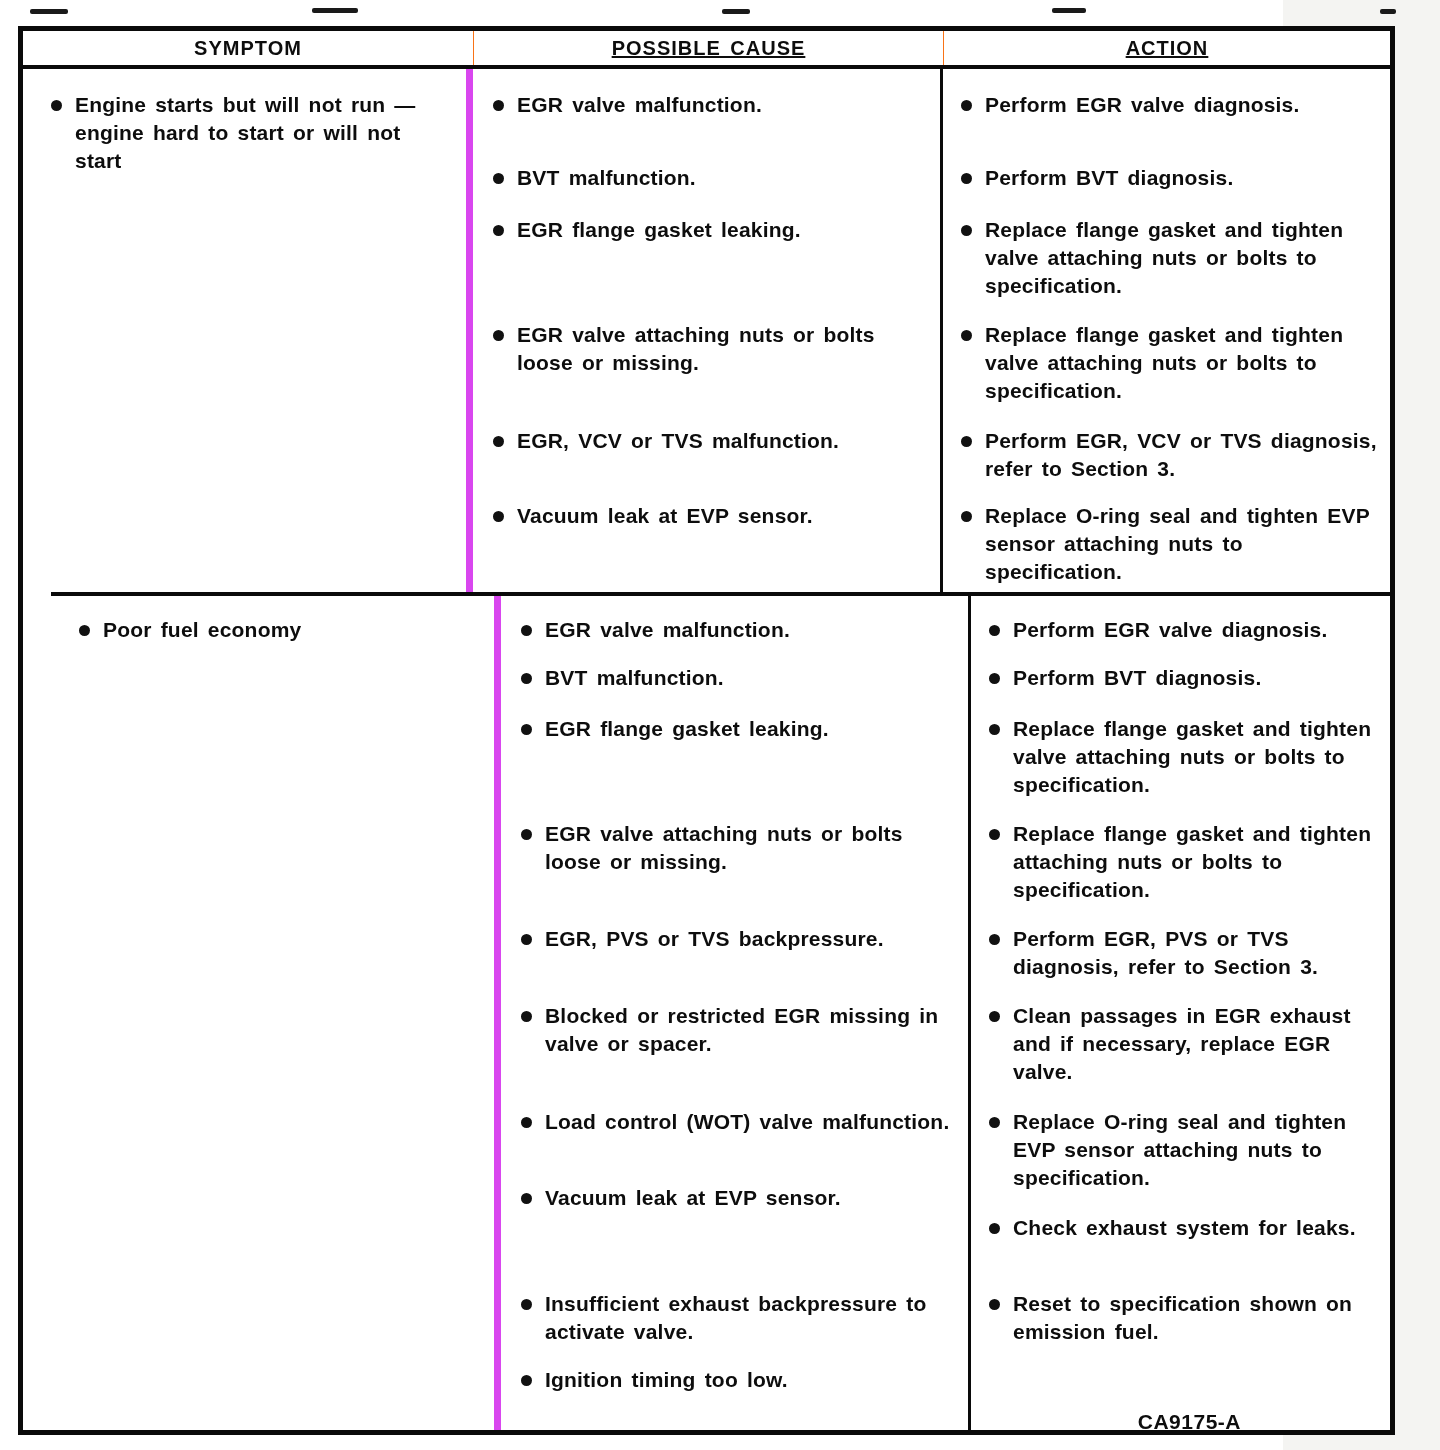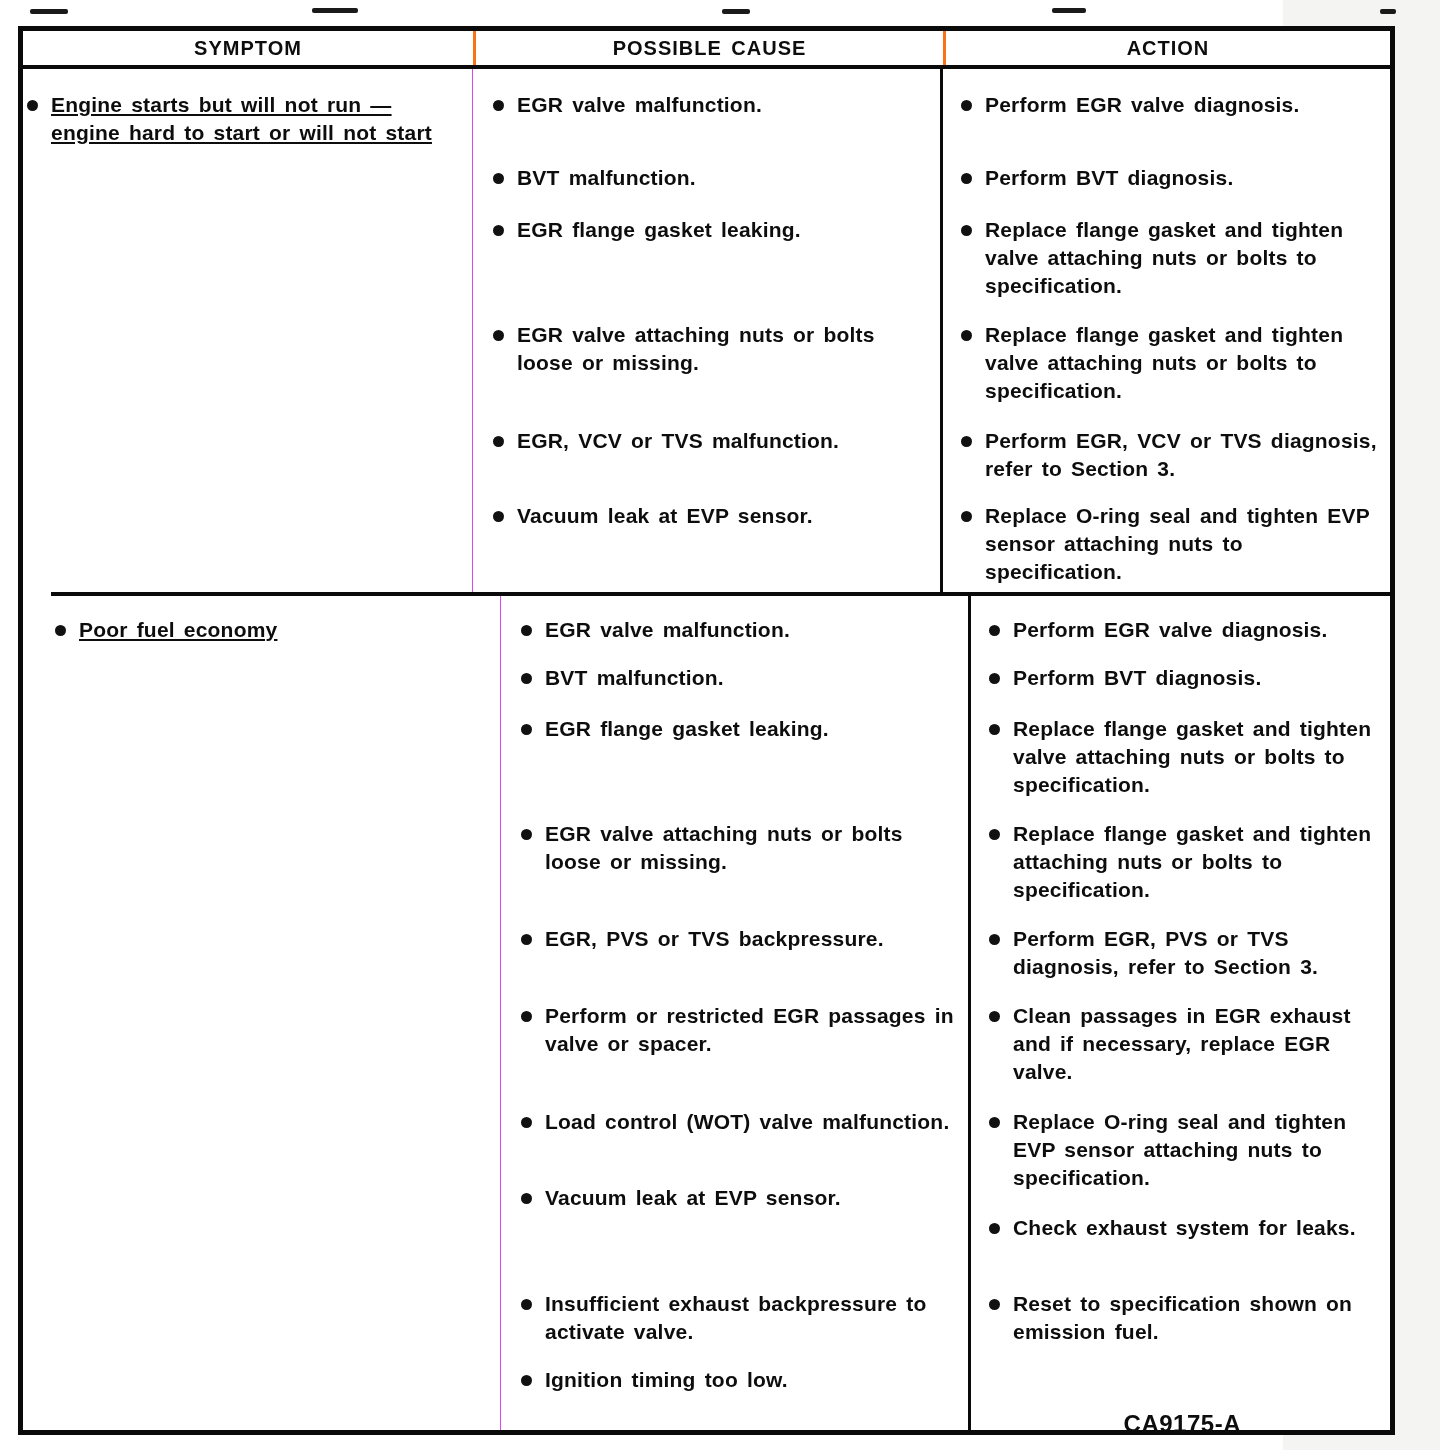--- a/index.html
+++ b/index.html
@@ -16,45 +16,45 @@
     position: absolute; left: 18px; top: 26px; width: 1377px;
     border: 5px solid #0a0a0a; background: #fff;
   }
 
   .thead { display: grid; grid-template-columns: 450px 470px 1fr;
            border-bottom: 4px solid #0a0a0a; }
   .th {
     min-height: 34px; display: flex; align-items: center; justify-content: center;
     font-weight: bold; font-size: 20px; letter-spacing: 1px; word-spacing: 3px;
   }
-  .th + .th { border-left: 3px solid #f97316; }
+  .th + .th { border-left: 1px solid #f97316; text-decoration: underline; }
 
   .trow { display: grid; grid-template-columns: 450px 470px 1fr; }
   .trow + .trow { border-top: 4px solid #0a0a0a; margin-left: 28px; }
 
   .td { padding-top: 22px; padding-bottom: 6px; }
-  .td.sym    { padding-left: 4px; padding-right: 14px; border-right: 1px solid #d946ef; text-decoration: underline; }
+  .td.sym    { padding-left: 28px; padding-right: 14px; border-right: 7px solid #d946ef; }
   .td.causes { padding-left: 20px; padding-right: 8px; border-right: 3px solid #0a0a0a; }
   .td.actions{ padding-left: 18px; padding-right: 12px; }
 
   .blk {  }
 
   .bullet-item { display: flex; gap: 13px; align-items: flex-start; }
   .bullet {
     flex: none; width: 11px; height: 11px; border-radius: 50%;
     background: #111; margin-top: 9px;
   }
   .bi-text {
     font-size: 21px; line-height: 28px; font-weight: 600;
     word-spacing: 3px; letter-spacing: 0.2px;
   }
 
   .fig-code {
     position: absolute; top: 1410px; right: 42px;
-    font-weight: bold; font-size: 24px; letter-spacing: 0.5px;
+    font-weight: bold; font-size: 21px; letter-spacing: 0.5px;
   }
 </style>
 </head>
 <body>
 
 <div class="page">
 
   <div class="artifact" style="left:30px;top:9px;width:38px;"></div>
   <div class="artifact" style="left:312px;top:8px;width:46px;"></div>
   <div class="artifact" style="left:722px;top:9px;width:28px;"></div>
@@ -188,21 +188,21 @@
           </div>
         <div class="blk" style="min-height:77px">
             <div class="bullet-item">
               <span class="bullet"></span>
               <span class="bi-text">EGR, PVS or TVS backpressure.</span>
             </div>
           </div>
         <div class="blk" style="min-height:106px">
             <div class="bullet-item">
               <span class="bullet"></span>
-              <span class="bi-text">Perform or restricted EGR passages in valve or spacer.</span>
+              <span class="bi-text">Blocked or restricted EGR missing in valve or spacer.</span>
             </div>
           </div>
         <div class="blk" style="min-height:76px">
             <div class="bullet-item">
               <span class="bullet"></span>
               <span class="bi-text">Load control (WOT) valve malfunction.</span>
             </div>
           </div>
         <div class="blk" style="min-height:106px">
             <div class="bullet-item">

